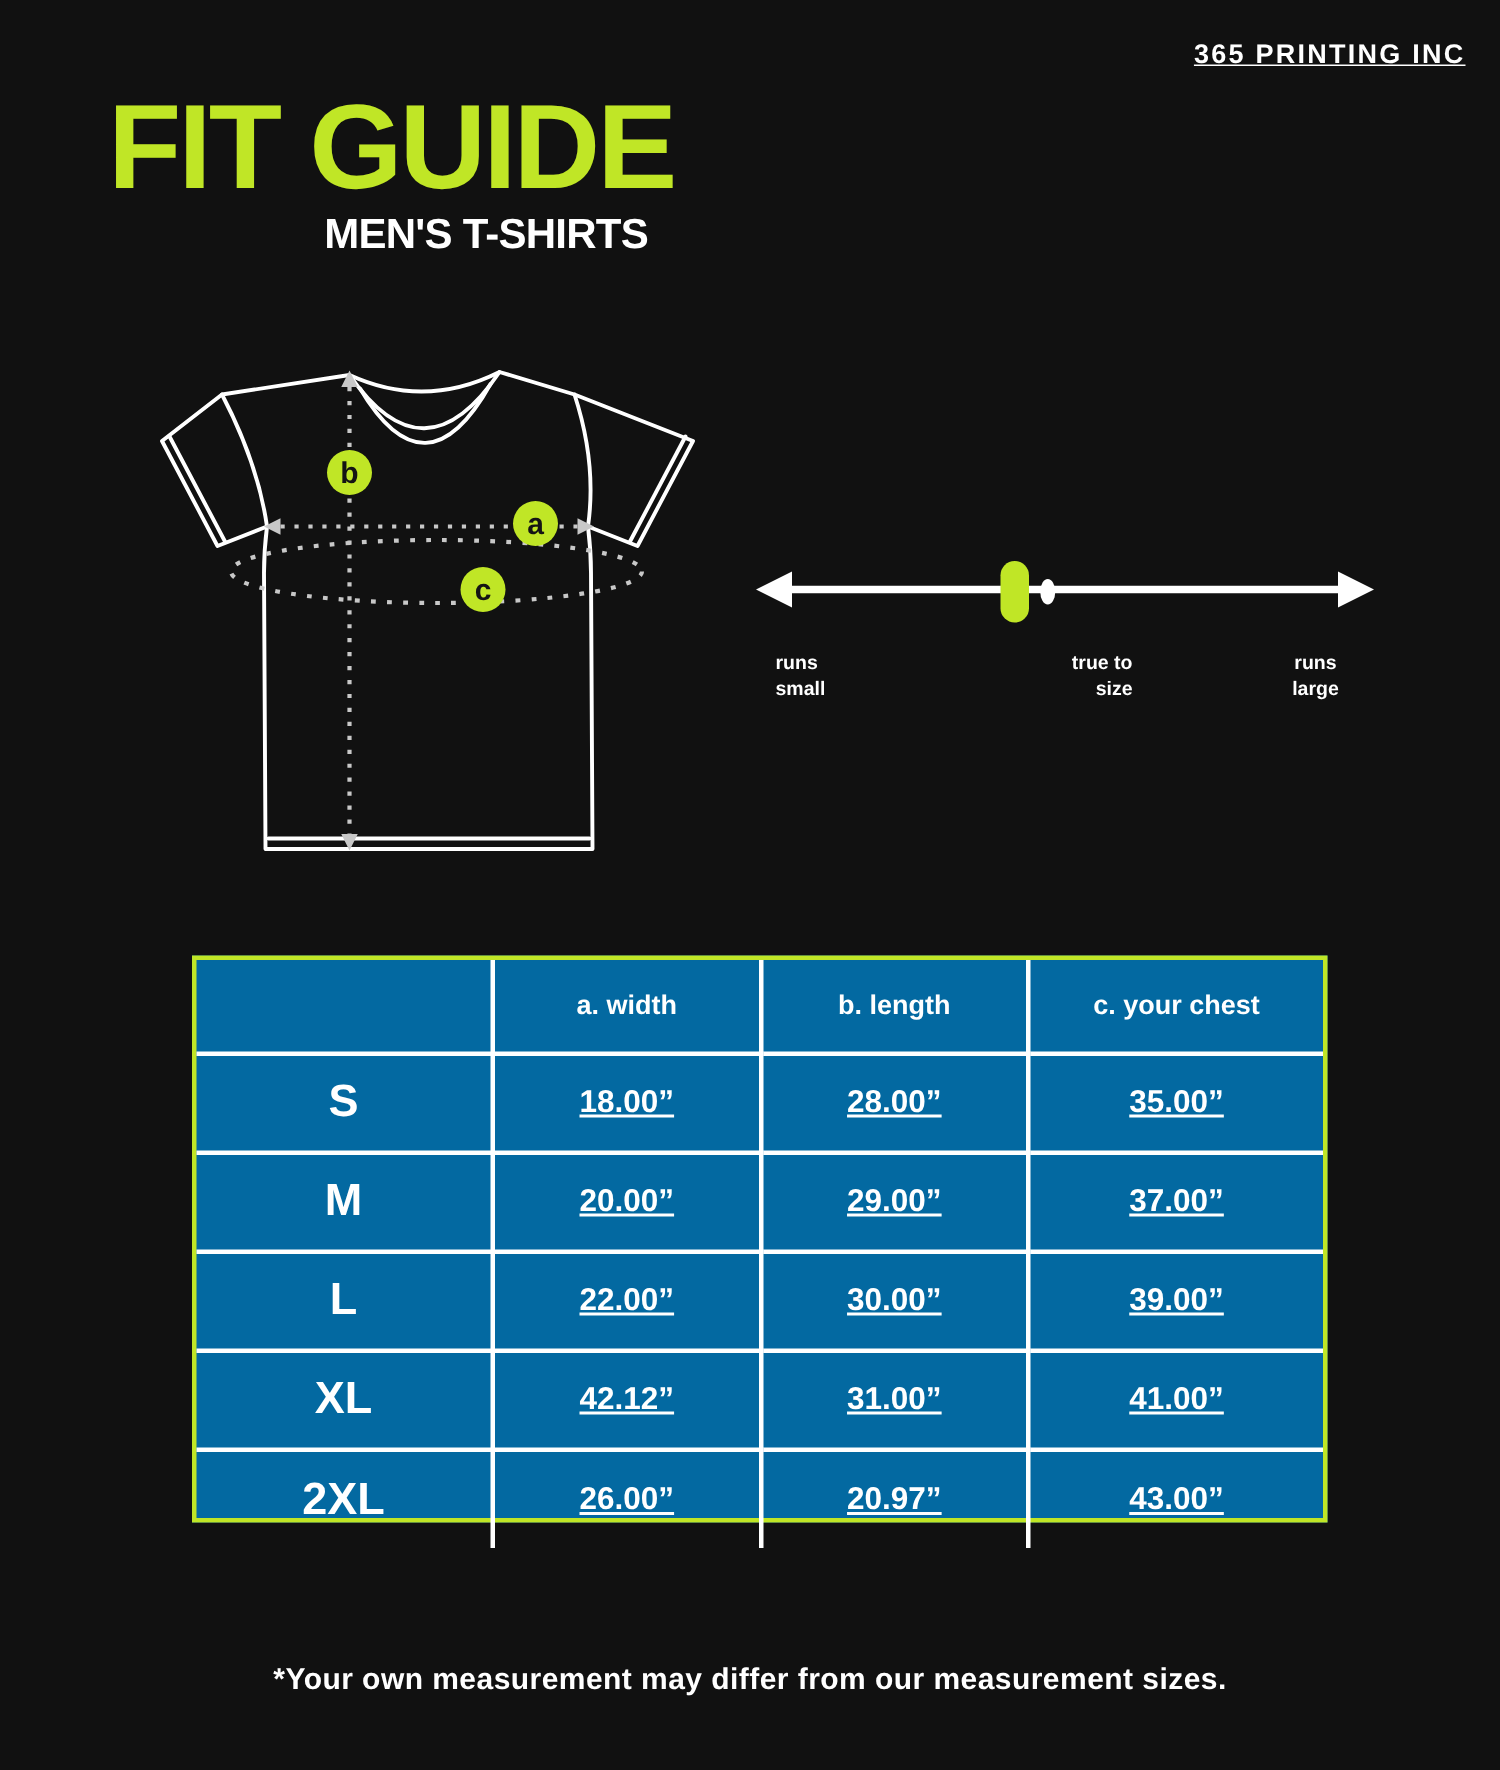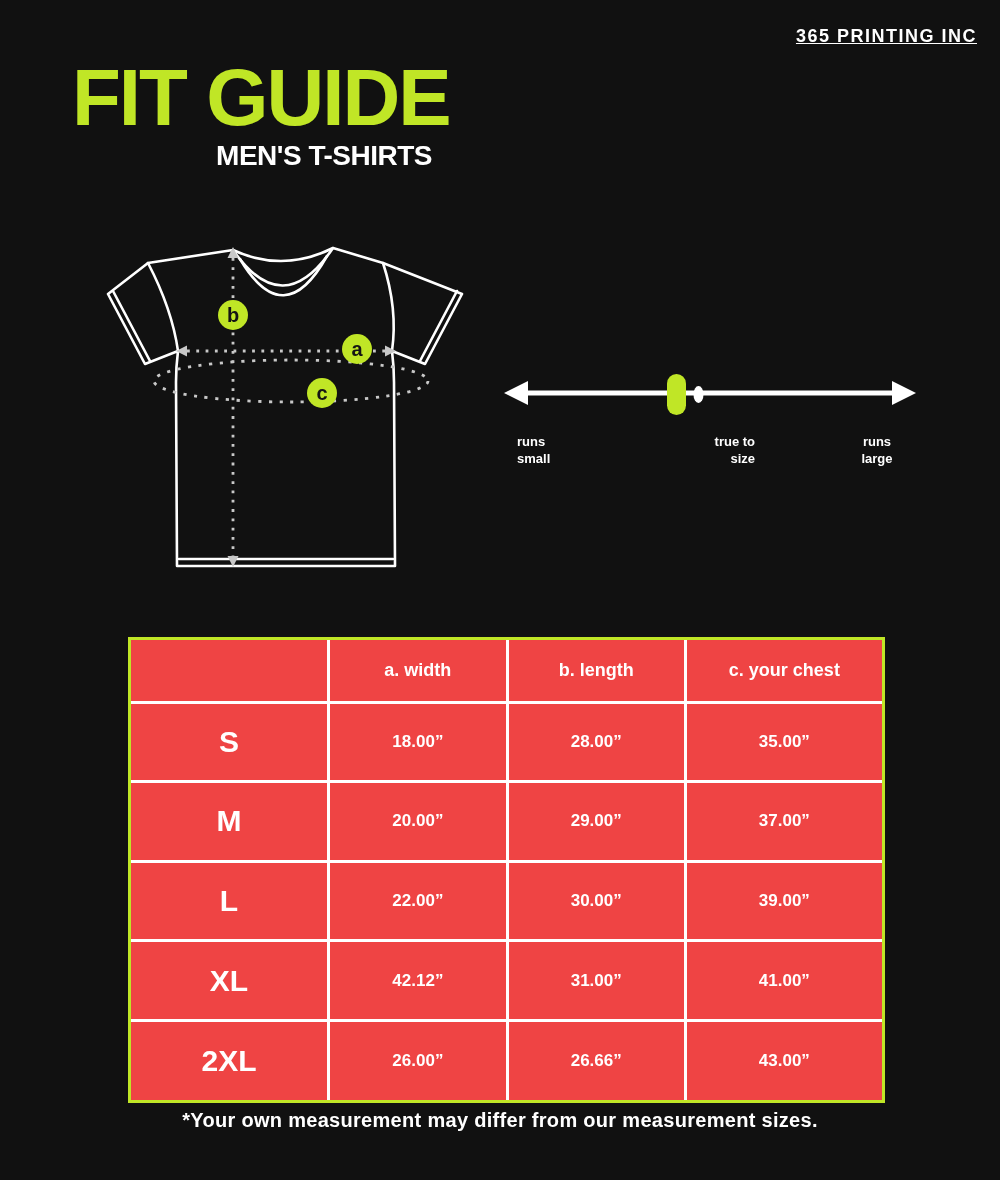--- a/index.html
+++ b/index.html
@@ -71,24 +71,24 @@
   }
   .scale-label.left   { left: 517px; text-align: left; }
   .scale-label.center { left: 655px; width: 100px; text-align: right; }
   .scale-label.right  { left: 837px; width: 80px;  text-align: center; }
 
   .table-wrap {
     position: absolute;
     left: 128px;
     top: 637px;
     width: 757px;
-    height: 466px;
+    height: 378px;
     border: 3px solid #c0e626;
     box-sizing: border-box;
-    background: #ef4444;
+    background: #0369a1;
   }
   table.fit-table {
     width: 100%;
     height: 100%;
     border-collapse: collapse;
     table-layout: fixed;
   }
   .fit-table th, .fit-table td {
     border: 3px solid #ffffff;
     text-align: center;
@@ -97,21 +97,21 @@
     color: #ffffff;
   }
   .fit-table tr > *:first-child { border-left: none; }
   .fit-table tr > *:last-child  { border-right: none; }
   .fit-table thead tr > *       { border-top: none; }
   .fit-table tbody tr:last-child > * { border-bottom: none; }
   .fit-table thead tr { height: 62px; }
   .fit-table tbody tr { height: 66px; }
   .fit-table th { font-size: 18px; font-weight: bold; }
   .fit-table td.size-cell  { font-size: 30px; font-weight: bold; }
-  .fit-table td.value-cell { font-size: 17px; font-weight: bold; }
+  .fit-table td.value-cell { font-size: 21px; font-weight: bold; text-decoration: underline; }
 
   .footnote {
     position: absolute;
     left: 0;
     top: 1106px;
     width: 1000px;
     text-align: center;
     font-size: 20px;
     line-height: 28px;
     font-weight: bold;
@@ -223,21 +223,21 @@
         </tr>
         <tr>
           <td class="size-cell">XL</td>
           <td class="value-cell">42.12”</td>
           <td class="value-cell">31.00”</td>
           <td class="value-cell">41.00”</td>
         </tr>
         <tr>
           <td class="size-cell">2XL</td>
           <td class="value-cell">26.00”</td>
-          <td class="value-cell">26.66”</td>
+          <td class="value-cell">20.97”</td>
           <td class="value-cell">43.00”</td>
         </tr>
       </tbody>
     </table>
   </div>
 
   <div class="footnote">*Your own measurement may differ from our measurement sizes.</div>
 
 </div>
 

